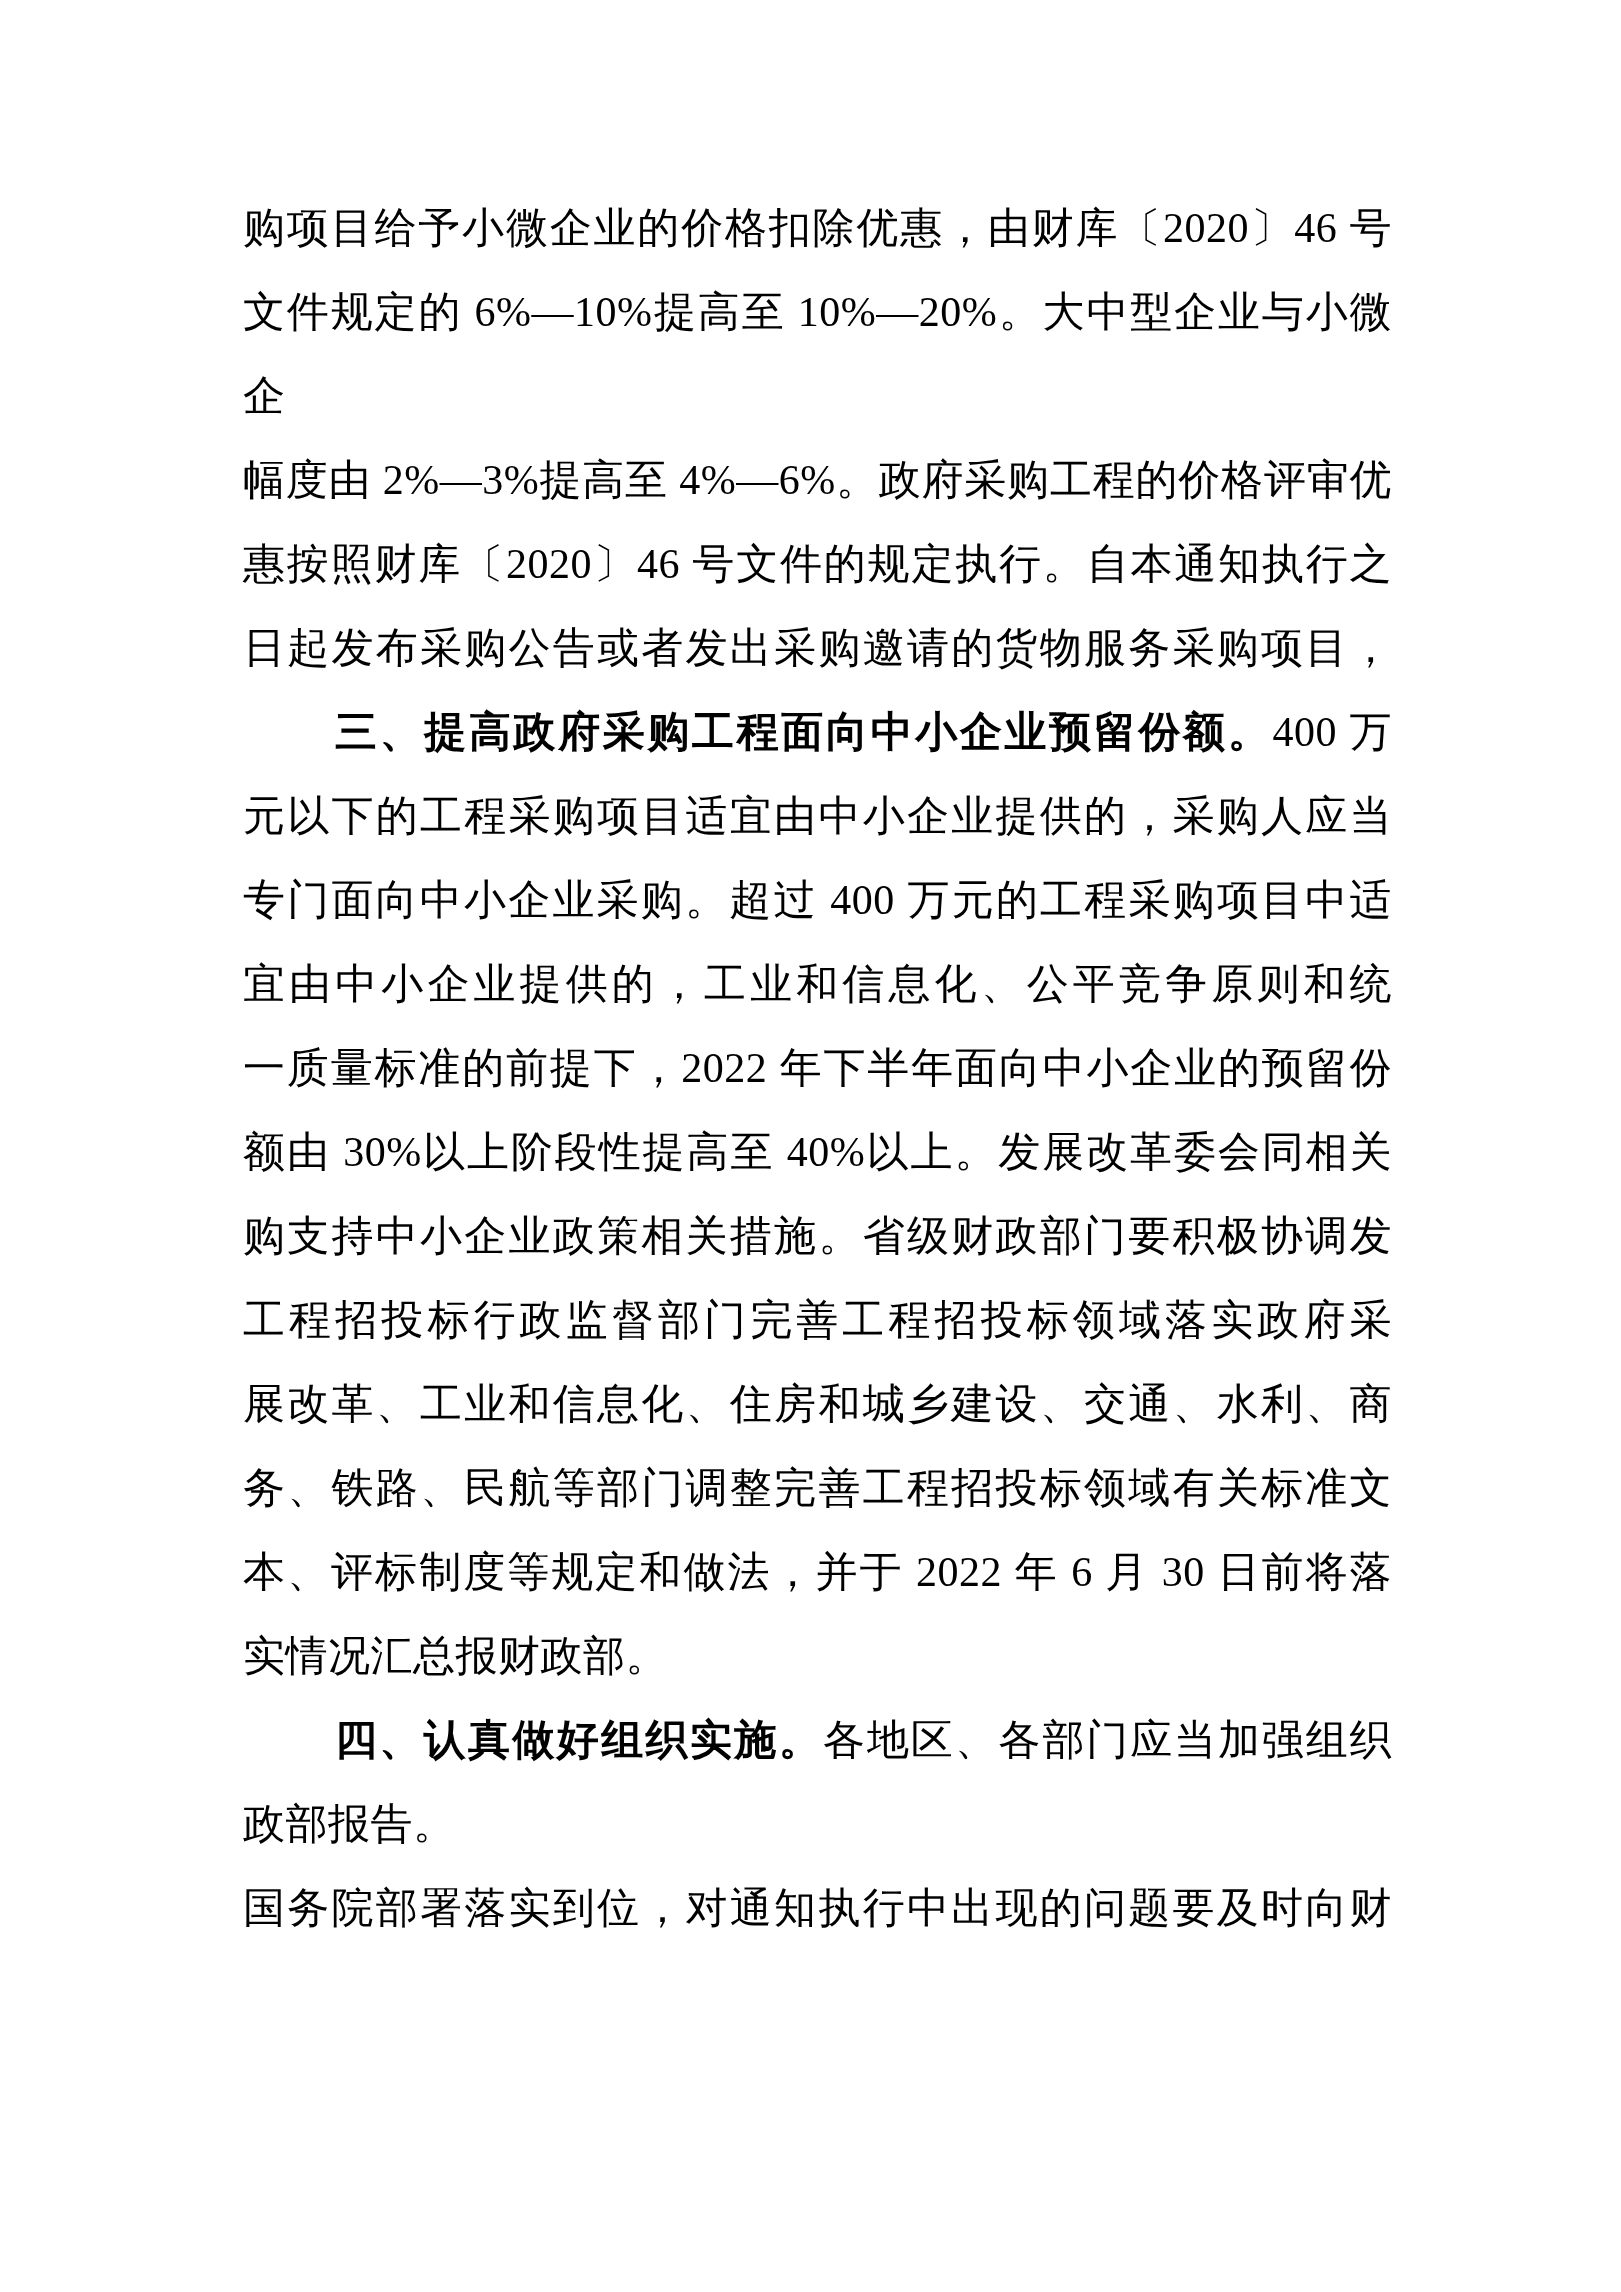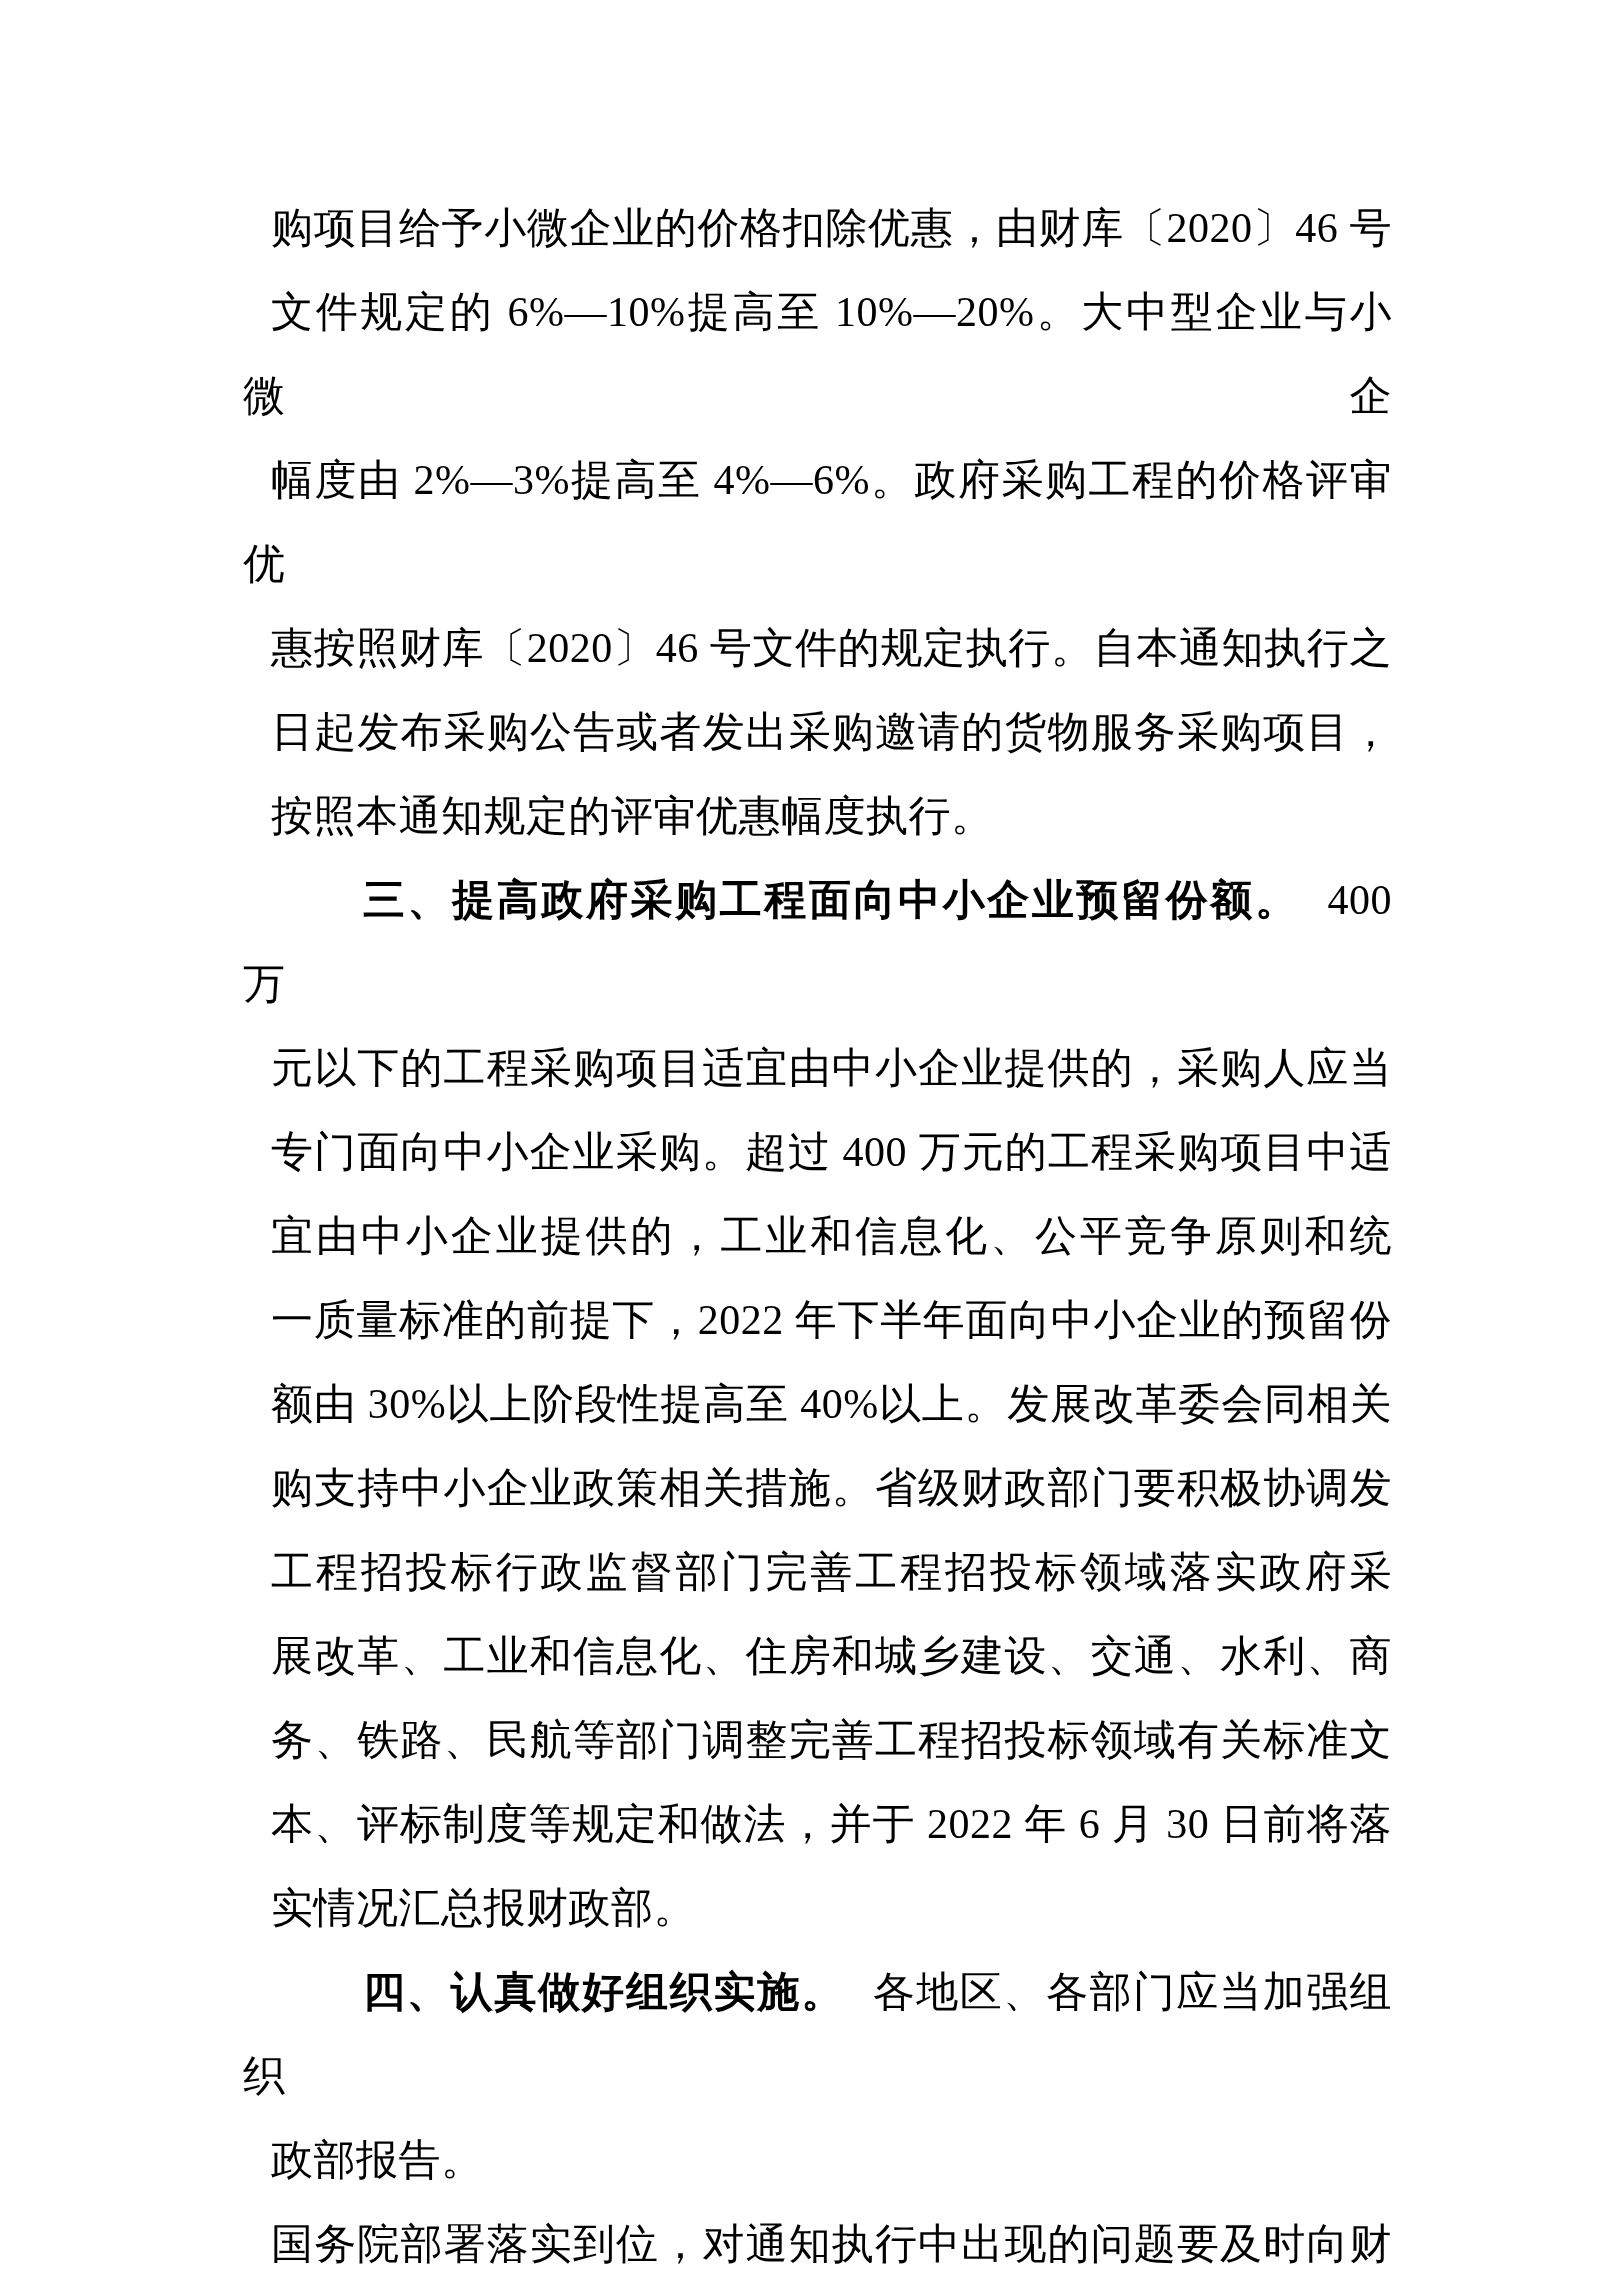--- a/index.html
+++ b/index.html
@@ -28,38 +28,36 @@
   }
   .line.end {
     text-align: left;
     text-align-last: left;
   }
   .line.indent {
     text-indent: 92px;
   }
   .run {
     font-weight: normal;
-    margin-left: 28px;
   }
   .run.bold {
     font-weight: bold;
     font-family: Liberation Serif, serif;
     letter-spacing: 1px;
   }
 </style>
 </head>
 <body>
 
 <div class="page">
     <div class="line"><span class="run">购项目给予小微企业的价格扣除优惠，由财库〔2020〕46 号</span></div>
     <div class="line"><span class="run">文件规定的 6%—10%提高至 10%—20%。大中型企业与小微企</span></div>
     <div class="line"><span class="run">幅度由 2%—3%提高至 4%—6%。政府采购工程的价格评审优</span></div>
     <div class="line"><span class="run">惠按照财库〔2020〕46 号文件的规定执行。自本通知执行之</span></div>
     <div class="line"><span class="run">日起发布采购公告或者发出采购邀请的货物服务采购项目，</span></div>
-    <div class="line end"><span class="run">按照本通知规定的评审优惠幅度执行。</span></div>
     <div class="line indent"><span class="run bold">三、提高政府采购工程面向中小企业预留份额。</span><span class="run">400 万</span></div>
     <div class="line"><span class="run">元以下的工程采购项目适宜由中小企业提供的，采购人应当</span></div>
     <div class="line"><span class="run">专门面向中小企业采购。超过 400 万元的工程采购项目中适</span></div>
     <div class="line"><span class="run">宜由中小企业提供的，工业和信息化、公平竞争原则和统</span></div>
     <div class="line"><span class="run">一质量标准的前提下，2022 年下半年面向中小企业的预留份</span></div>
     <div class="line"><span class="run">额由 30%以上阶段性提高至 40%以上。发展改革委会同相关</span></div>
     <div class="line"><span class="run">购支持中小企业政策相关措施。省级财政部门要积极协调发</span></div>
     <div class="line"><span class="run">工程招投标行政监督部门完善工程招投标领域落实政府采</span></div>
     <div class="line"><span class="run">展改革、工业和信息化、住房和城乡建设、交通、水利、商</span></div>
     <div class="line"><span class="run">务、铁路、民航等部门调整完善工程招投标领域有关标准文</span></div>

